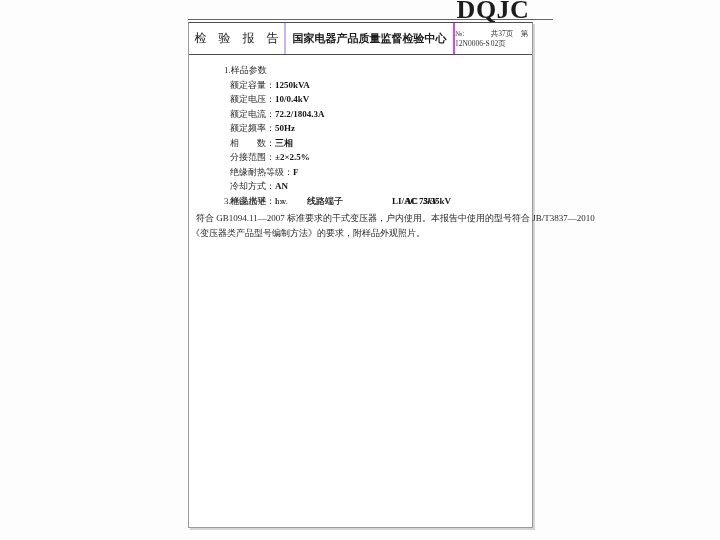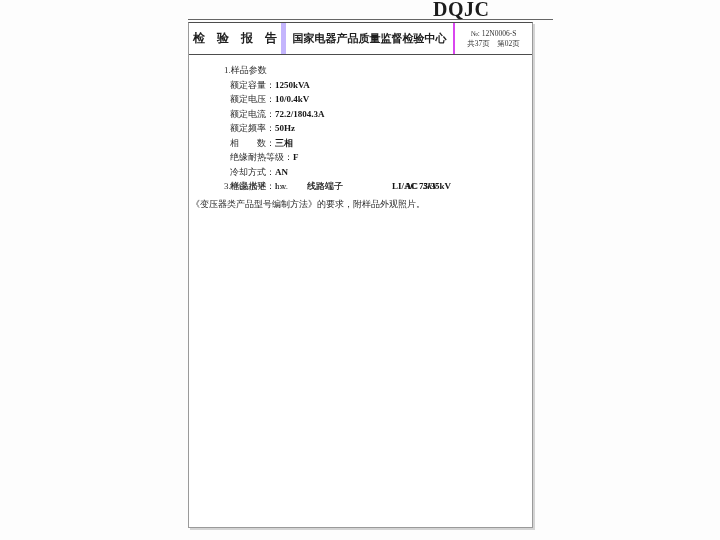--- a/index.html
+++ b/index.html
@@ -3,34 +3,34 @@
 <meta charset="utf-8">
 <style>
   * { margin:0; padding:0; box-sizing:border-box; }
   html,body { width:720px; height:540px; background:#fdfdfd; overflow:hidden;
               font-family:"Liberation Serif","DejaVu Sans",serif; color:#2b2b2b; }
   .canvas { position:relative; width:720px; height:540px; }
 
   
   .letterhead-rule { position:absolute; left:188px; top:19px; width:365px; height:1px; background:#666; }
   .logo { position:absolute; left:433px; top:0px; width:120px; height:19px;
-          font-size:20px; font-weight:bold; letter-spacing:0.5px; text-align:left;
+          font-size:26px; font-weight:bold; letter-spacing:0.5px; text-align:center;
           color:#1c1c1c; line-height:19px; font-family:"Liberation Serif",serif; }
 
   
   .page { position:absolute; left:188px; top:22px; width:345px; height:506px;
           background:#fff; border:1px solid #9a9a9a; border-top:1px solid #4d4d4d;
           box-shadow:2px 2px 0 #d4d4d4; }
 
   
   .hdr { display:flex; height:32px; border-bottom:1px solid #4d4d4d; }
   .hc  { display:flex; align-items:center; justify-content:center; }
-  .hc1 { width:97px; border-right:5px solid #c4b5fd; font-size:12px; font-weight:bold; color:#1e1e1e; }
+  .hc1 { width:97px; border-right:2px solid #c4b5fd; font-size:12px; font-weight:normal; color:#1e1e1e; }
   .hc2 { flex:1; border-right:2px solid #d946ef; font-size:11px; font-weight:bold; color:#1e1e1e; }
-  .hc3 { width:77px; flex-direction:column; font-size:7.5px; line-height:10px; color:#333; }
+  .hc3 { width:77px; font-size:7.5px; line-height:10px; color:#333; }
 
   
   .content { padding-top:8px; font-size:9px; }
   .line { line-height:14.5px; white-space:nowrap;margin-left:28px; }
   .sec-heading { padding-left:7px; }
   .prow { padding-left:13px; }
   .pval { font-weight:bold; color:#161616; }
   .irow { position:relative; }
   .irow span { position:absolute; top:0; line-height:14.5px; }
   .i-label { left:13px; }
@@ -82,20 +82,23 @@
         <div class="line prow">
           <span>额定电流：</span><span class="pval">72.2/1804.3A</span>
         </div>
         <div class="line prow">
           <span>额定频率：</span><span class="pval">50Hz</span>
         </div>
         <div class="line prow">
           <span>相　　数：</span><span class="pval">三相</span>
         </div>
         <div class="line prow">
+          <span>分接范围：</span><span class="pval">±2×2.5%</span>
+        </div>
+        <div class="line prow">
           <span>绝缘耐热等级：</span><span class="pval">F</span>
         </div>
         <div class="line prow">
           <span>冷却方式：</span><span class="pval">AN</span>
         </div>
 
         <div class="line irow">
           <span class="i-label">绝缘水平：</span>
           <span class="i-level">h.v.</span>
           <span class="i-term">线路端子</span>
@@ -107,19 +110,20 @@
           <span class="i-term">线路端子</span>
           <span class="i-test">AC</span>
           <span class="i-val">3kV</span>
         </div>
       </div>
 
 
       <div class="sec3">
         <div class="line sec-heading">3.样品描述</div>
         <div class="para">
+          <div class="para-line para-first">符合 GB1094.11—2007 标准要求的干式变压器，户内使用。本报告中使用的型号符合 JB/T3837—2010</div>
           <div class="para-line">《变压器类产品型号编制方法》的要求，附样品外观照片。</div>
         </div>
       </div>
 
     </div>
   </div>
 </div>
 
 </body></html>

